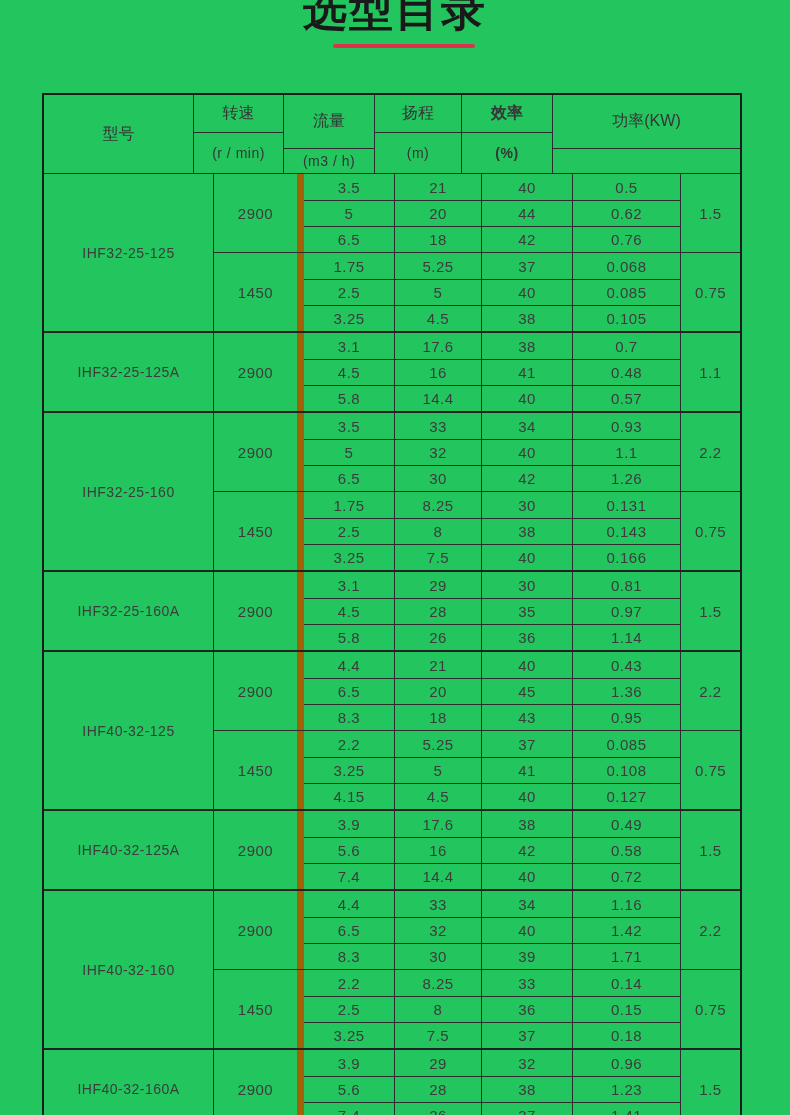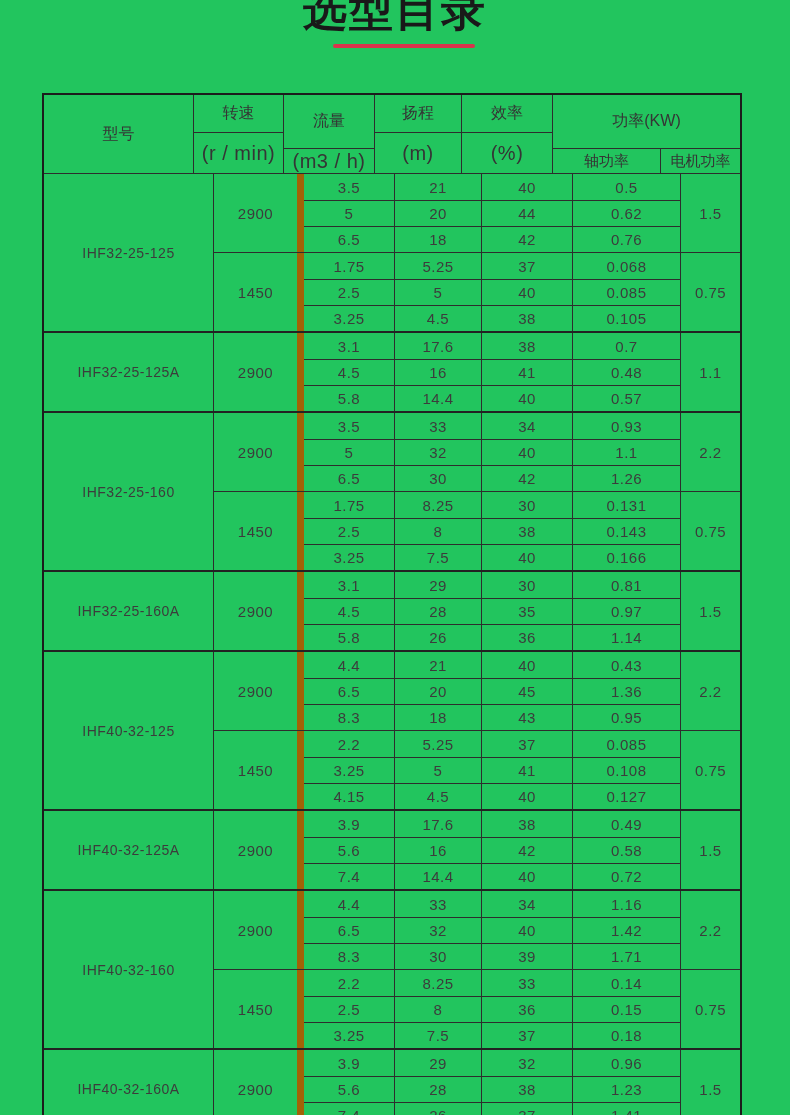--- a/index.html
+++ b/index.html
@@ -52,25 +52,25 @@
     overflow: hidden;
   }
   
   .thead { display: flex; height: 79px; border-bottom: 1px solid #2d2d2d; font-size: 16px; color: #353535; }
   .th-col { display: flex; flex-direction: column; }
   .bR { border-right: 1px solid #2d2d2d; }
   .th-model  { width: 150px; }
   .th-speed  { width: 90px; }
   .th-flow   { width: 91px; }
   .th-head   { width: 87px; }
-  .th-eff    { width: 91px; }
+  .th-eff    { width: 91px; font-weight: bold; }
   .th-power  { flex: 1; }
   .th-top-sm { height: 38px; border-bottom: 1px solid #2d2d2d; display:flex; align-items:center; justify-content:center; }
   .th-top-lg { height: 54px; border-bottom: 1px solid #2d2d2d; display:flex; align-items:center; justify-content:center; }
-  .th-bottom { flex: 1; display: flex; align-items: center; justify-content: center; font-size: 20px; letter-spacing: 0.5px; }
+  .th-bottom { flex: 1; display: flex; align-items: center; justify-content: center; font-size: 14px; letter-spacing: 0.5px; }
   .th-power-bottom { flex: 1; display: flex; }
   .th-shaft { width: 108px; display:flex; align-items:center; justify-content:center; border-right: 1px solid #2d2d2d; font-size: 15px; }
   .th-motor { flex: 1; display:flex; align-items:center; justify-content:center; font-size: 15px; }
   
   .tbody { font-size: 15px; }
   .block { display: flex; }
   .block + .block { border-top: 2px solid #222222; }
   .model-cell { width: 170px; border-right: 1px solid #2d2d2d; letter-spacing: 0.5px; font-size: 14px; }
   .groups { flex: 1; display: flex; flex-direction: column; }
   .group { display: flex; }
@@ -114,24 +114,20 @@
         <div class="th-bottom">(m)</div>
       </div>
 
       <div class="th-col th-eff bR">
         <div class="th-top-sm">效率</div>
         <div class="th-bottom">(%)</div>
       </div>
 
       <div class="th-col th-power">
         <div class="th-top-lg">功率(KW)</div>
-        <div class="th-power-bottom">
-          <div class="th-shaft">轴功率</div>
-          <div class="th-motor">电机功率</div>
-        </div>
       </div>
     </div>
 
     <div class="tbody" id="table-body">
         <div class="block">
           <div class="cell model-cell">IHF32-25-125</div>
           <div class="groups">
             <div class="group">
               <div class="cell speed-cell">2900</div>
               <div class="rows">

